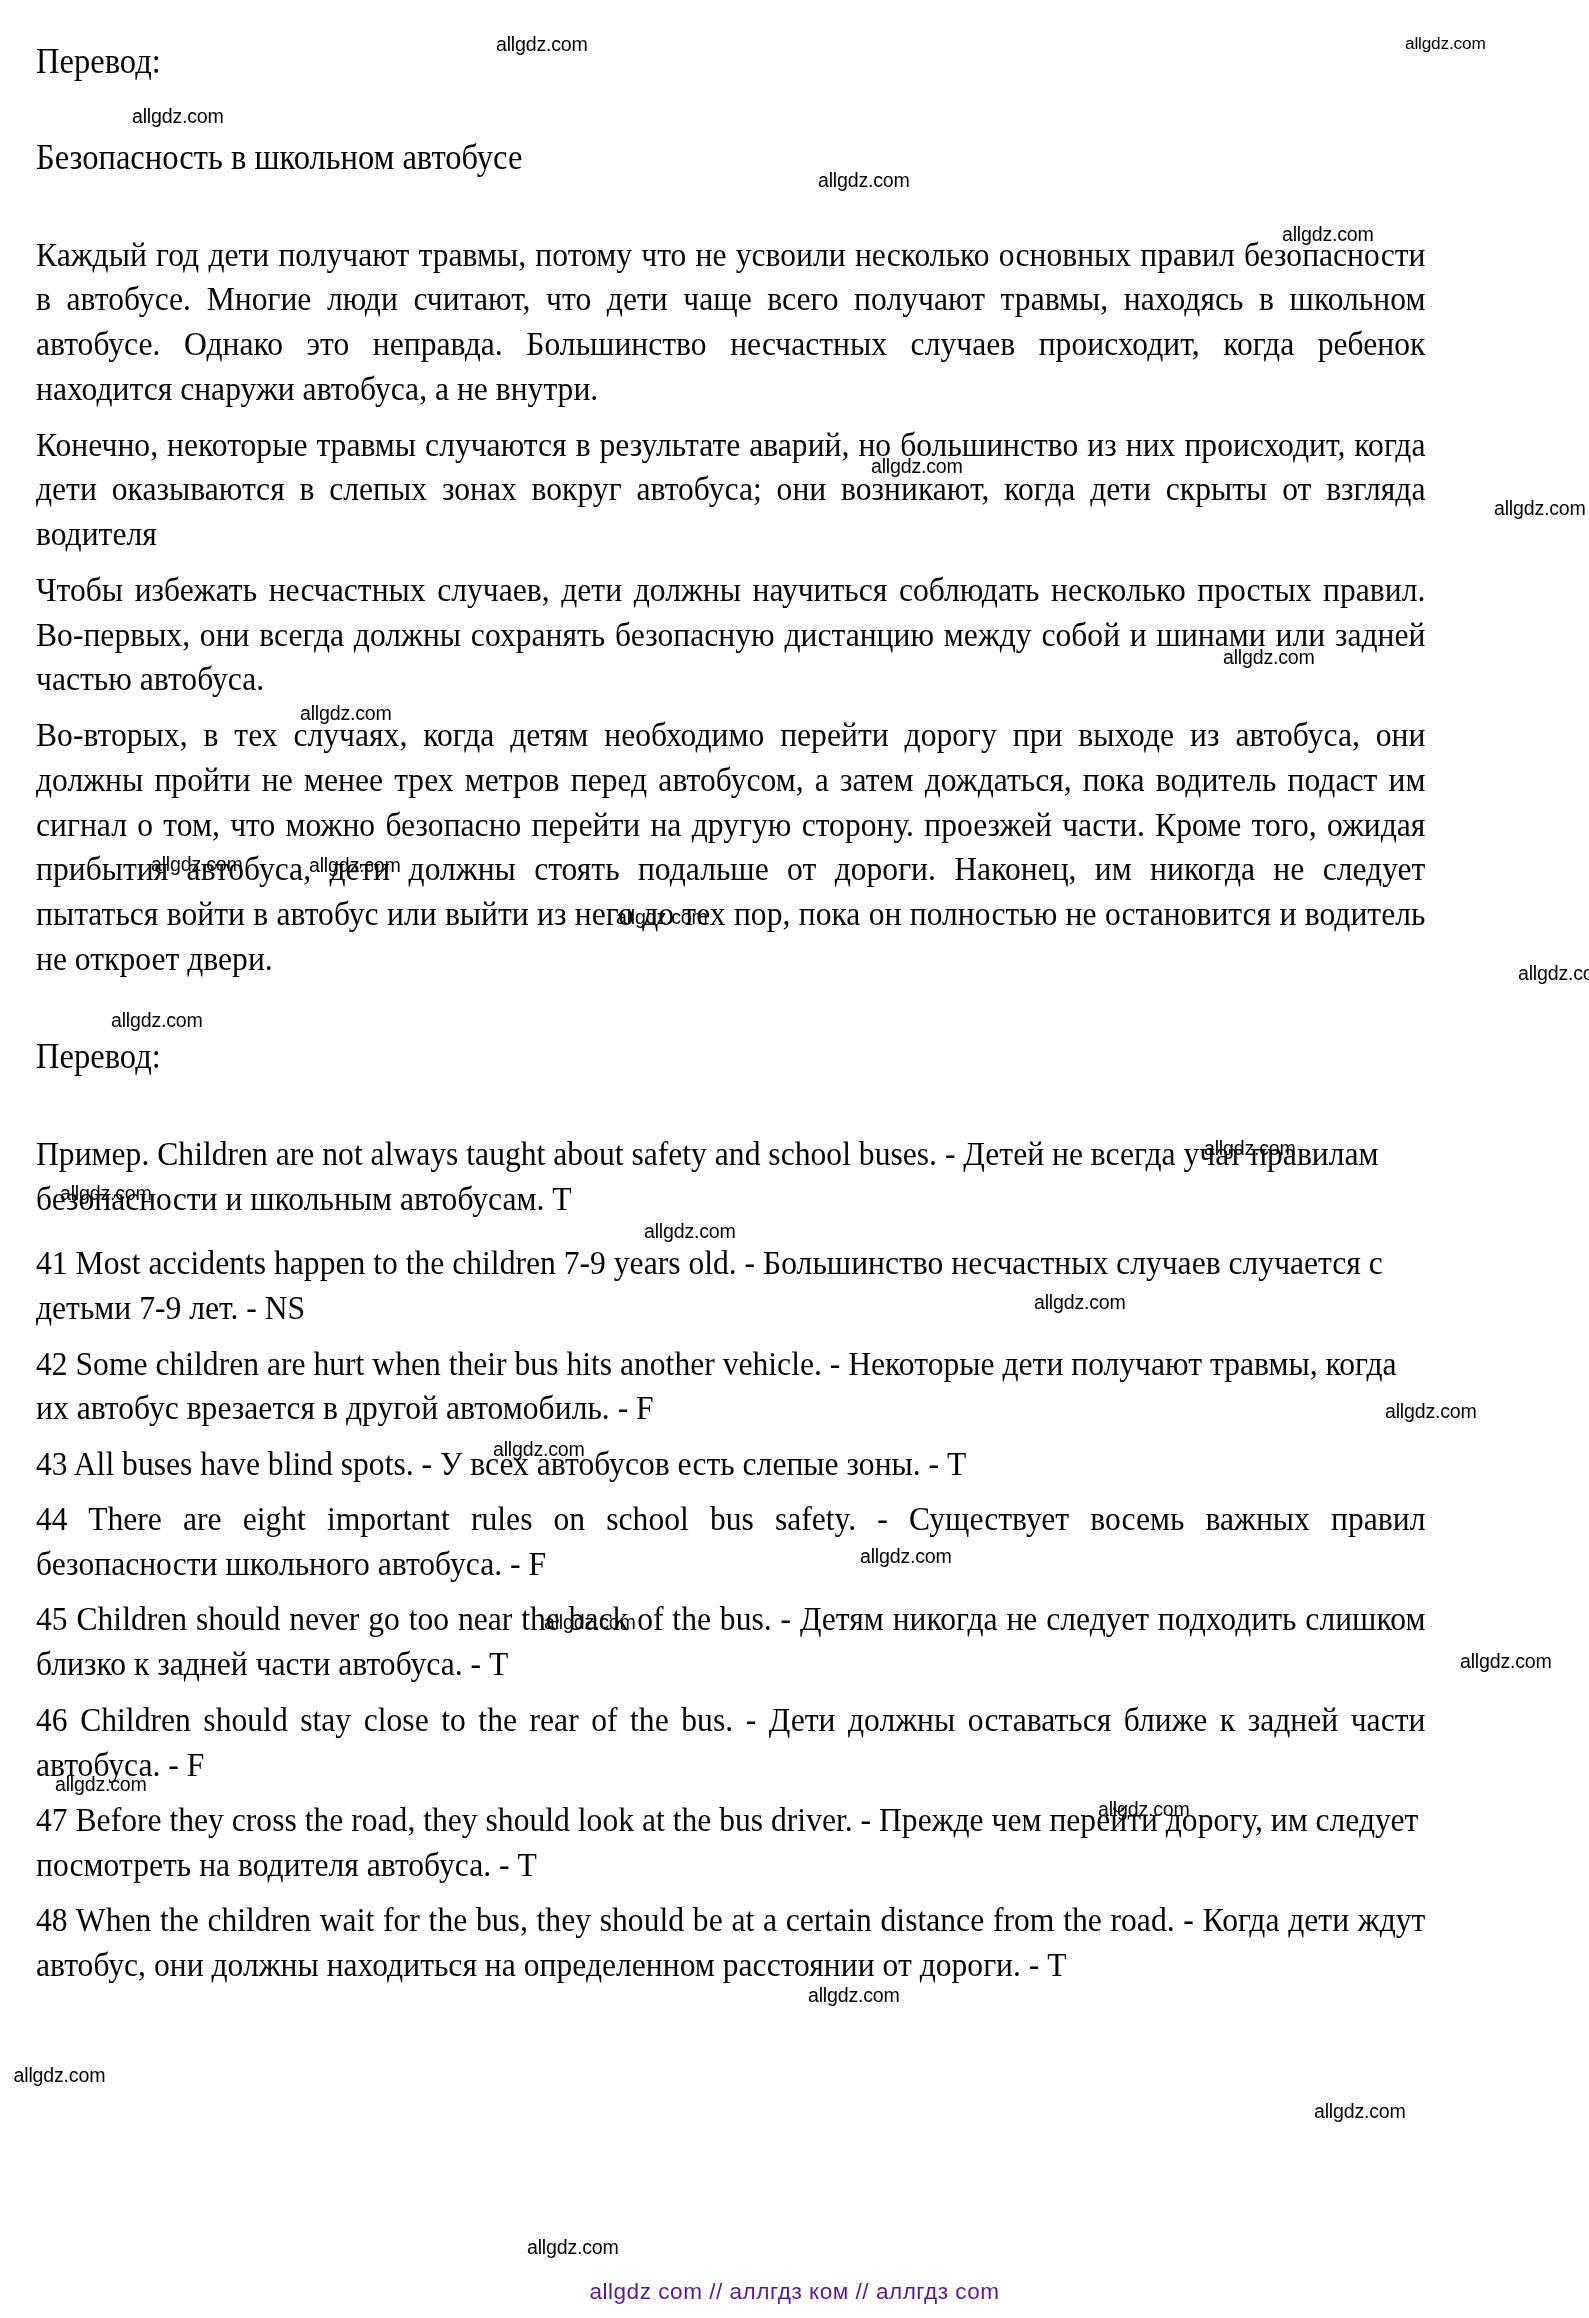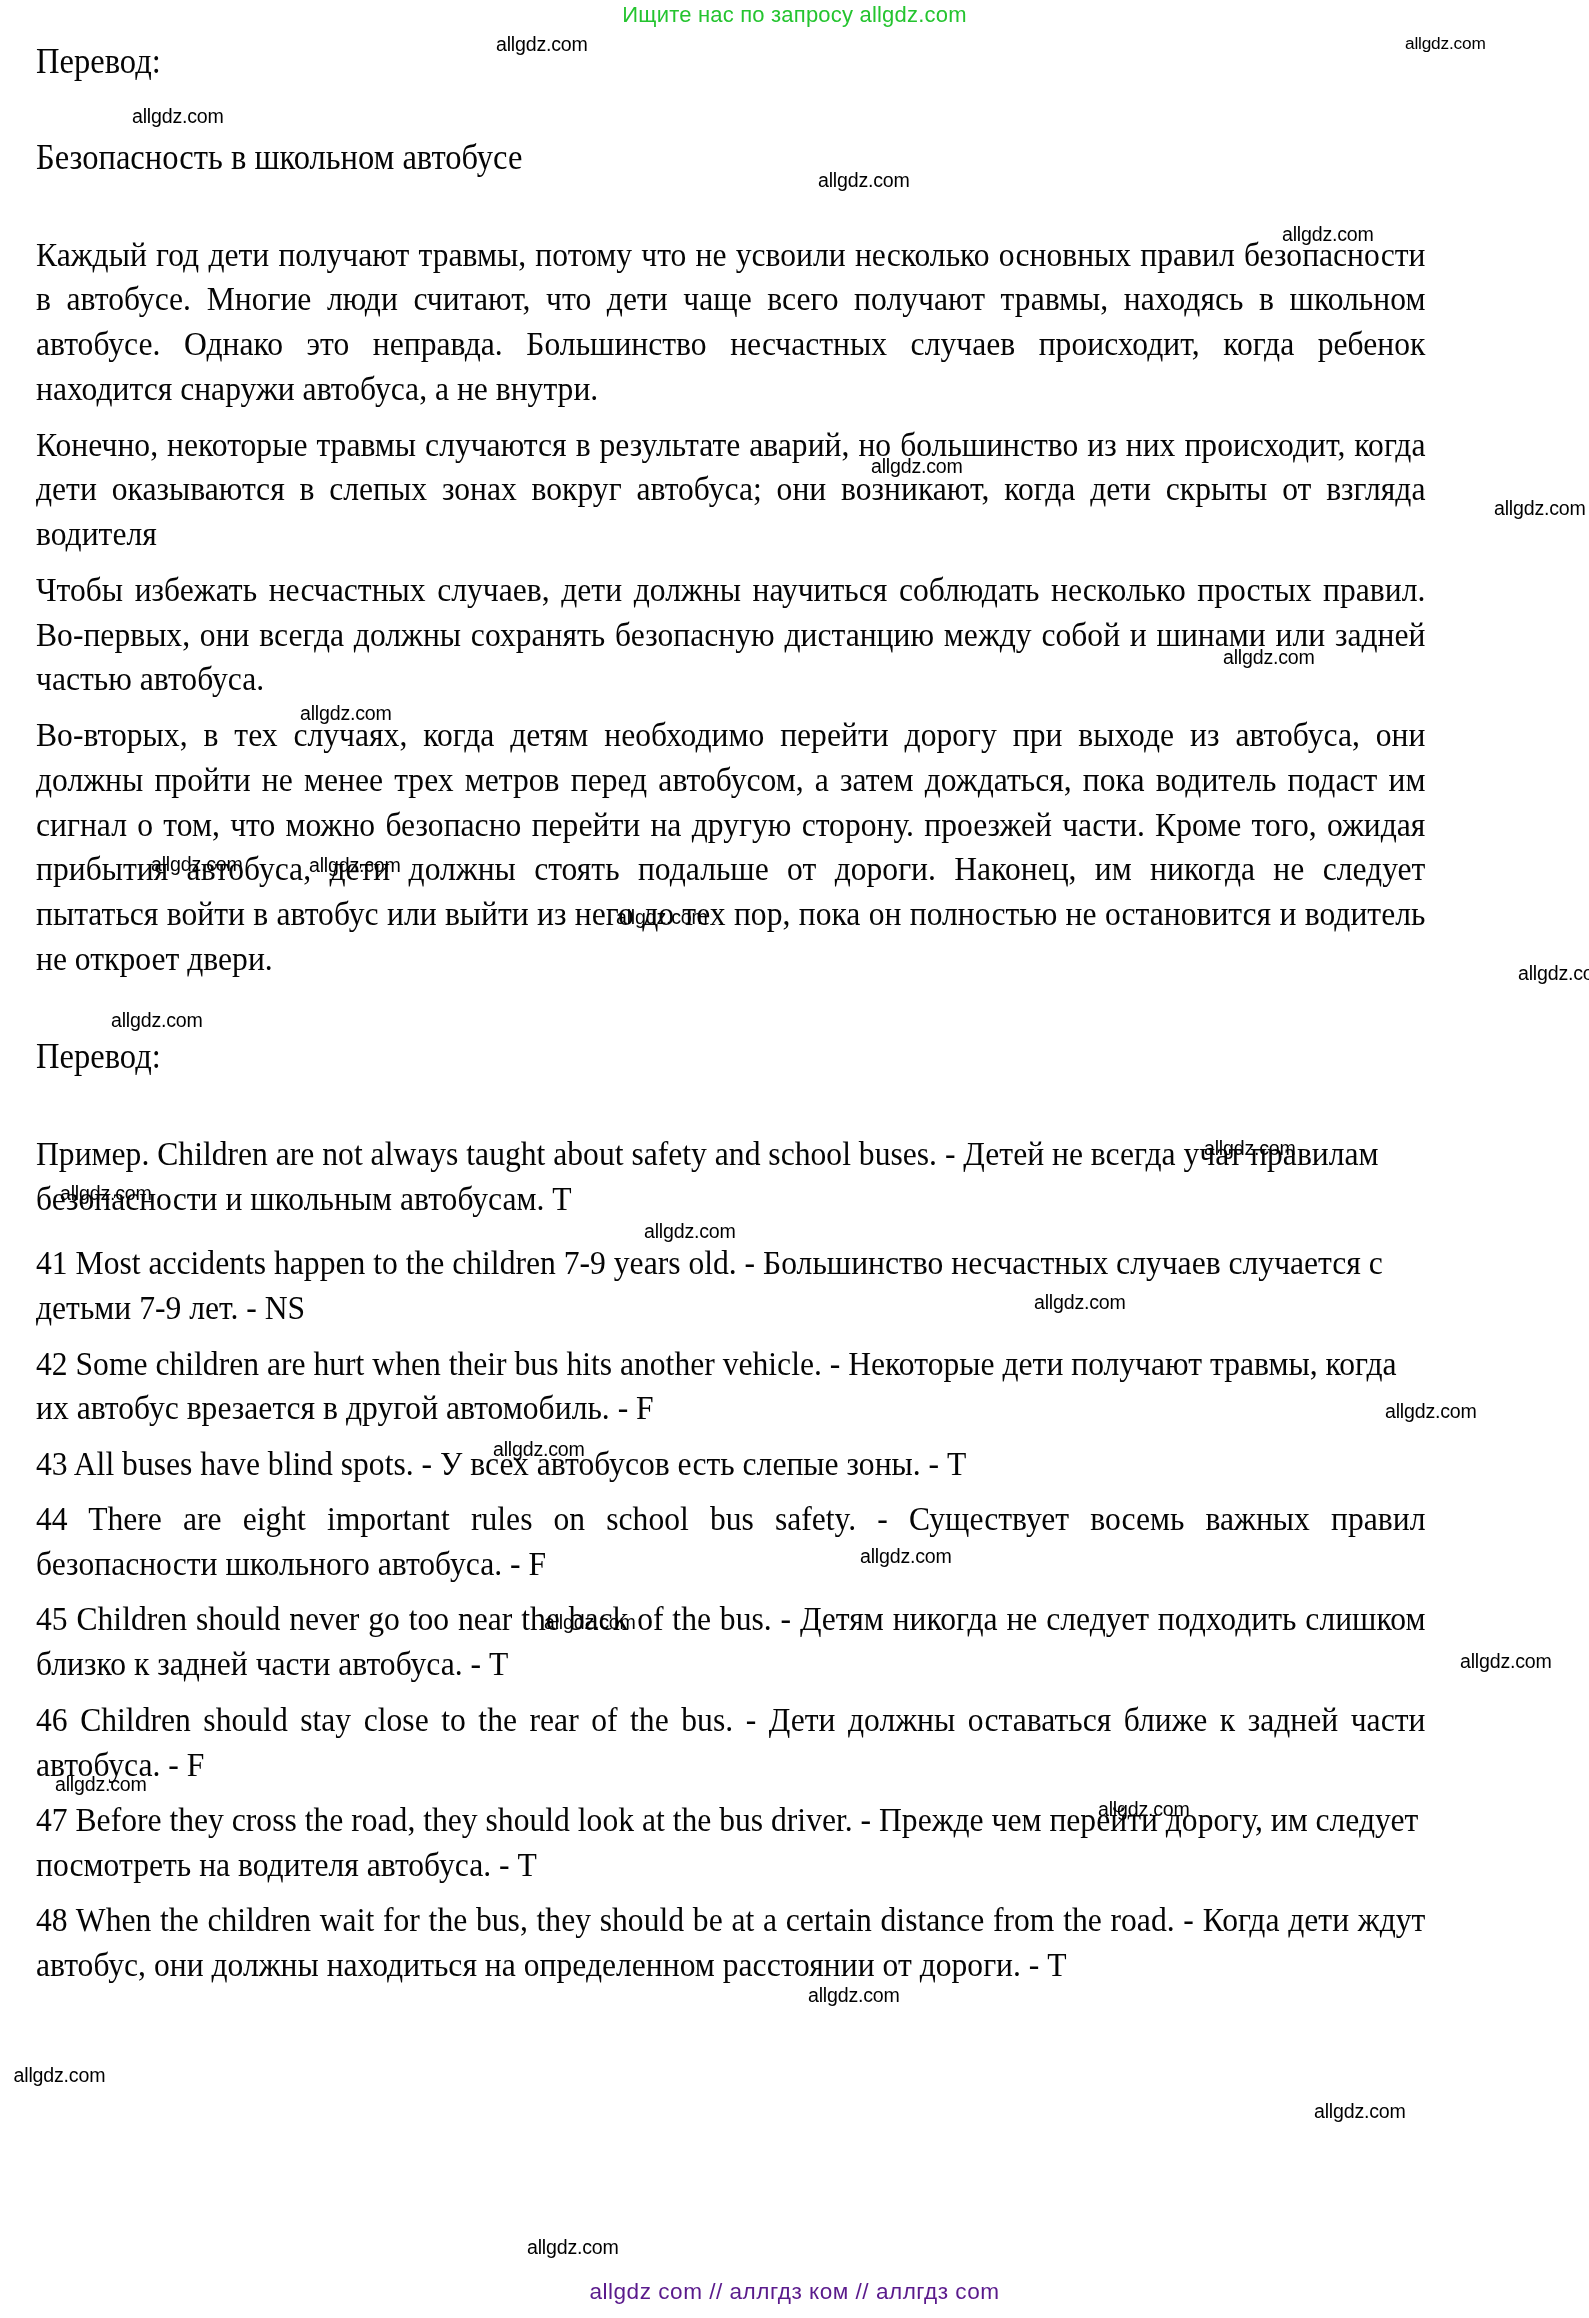--- a/index.html
+++ b/index.html
@@ -109,21 +109,20 @@
     pointer-events: none;
     letter-spacing: -0.2px;
   }
   .wm.sm { font-size: 17.3px; }
 </style>
 </head>
 <body>
 
 <div id="page">
 
-  <div class="promo-banner">Ищите нас по запросу allgdz.com</div>
 
   <div class="content doc-text">
 
     <div class="spacer-xs"></div>
 
     <p class="label-line">Перевод:</p>
 
     <div class="spacer-l"></div>
 
     <p class="heading-line">Безопасность в школьном автобусе</p>

